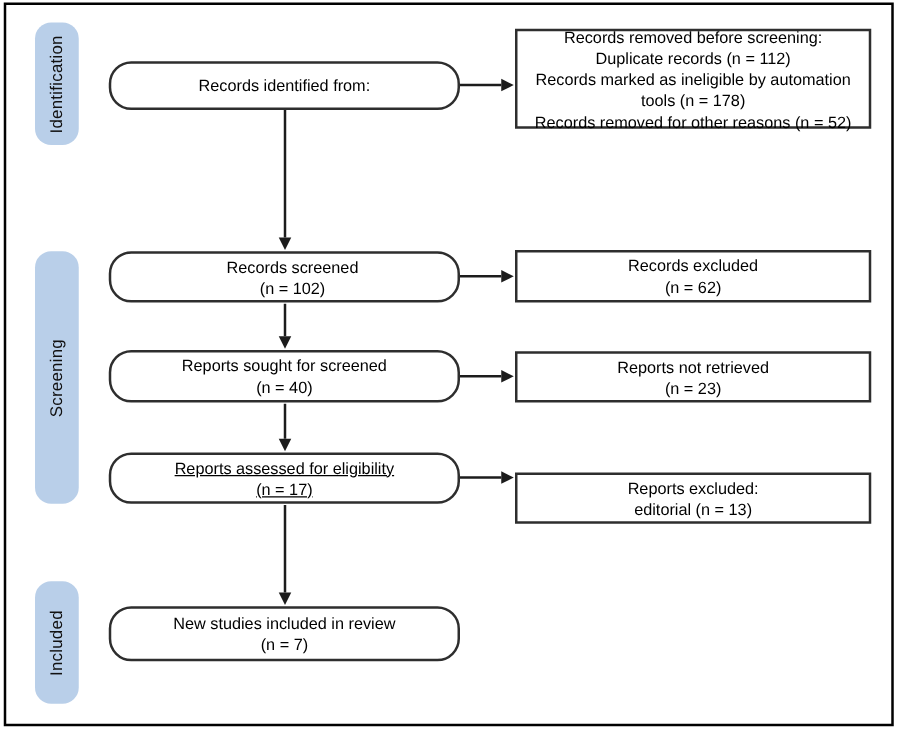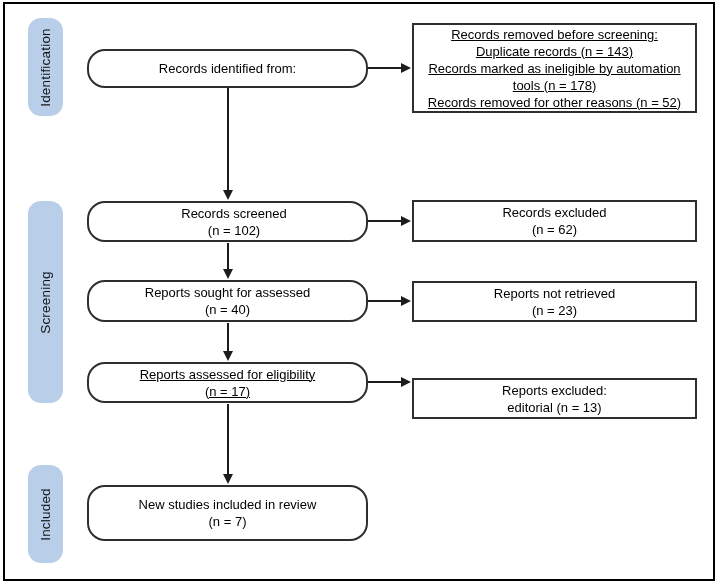--- a/index.html
+++ b/index.html
@@ -100,53 +100,53 @@
   <div class="pill" style="top:201px; height:202px;">
     <span class="pill-label">Screening</span>
   </div>
   <div class="pill" style="top:465px; height:98px;">
     <span class="pill-label">Included</span>
   </div>
 
   <div class="box col-left" style="top:49px; height:39px;">
     <div>Records identified from:</div>
   </div>
-  <div class="box col-right" style="top:23px; height:90px;text-decoration:underline;">
+  <div class="box col-right" style="top:23px; height:80px;">
     <div>Records removed before screening:</div>
-    <div>Duplicate records (n = 143)</div>
+    <div>Duplicate records (n = 112)</div>
     <div>Records marked as ineligible by automation</div>
     <div>tools (n = 178)</div>
     <div>Records removed for other reasons (n = 52)</div>
   </div>
 
   <div class="box col-left" style="top:201px; height:41px;padding-left:13px;">
     <div>Records screened</div>
     <div>(n = 102)</div>
   </div>
   <div class="box col-right" style="top:200px; height:42px;">
     <div>Records excluded</div>
     <div>(n = 62)</div>
   </div>
 
   <div class="box col-left" style="top:280px; height:42px;">
-    <div>Reports sought for assessed</div>
+    <div>Reports sought for screened</div>
     <div>(n = 40)</div>
   </div>
   <div class="box col-right" style="top:281px; height:41px;">
     <div>Reports not retrieved</div>
     <div>(n = 23)</div>
   </div>
 
   <div class="box col-left" style="top:362px; height:41px;text-decoration:underline;">
     <div>Reports assessed for eligibility</div>
     <div>(n = 17)</div>
   </div>
   <div class="box col-right" style="top:378px; height:41px;">
     <div>Reports excluded:</div>
     <div>editorial (n = 13)</div>
   </div>
 
-  <div class="box col-left" style="top:485px; height:56px;">
+  <div class="box col-left" style="top:485px; height:44px;">
     <div>New studies included in review</div>
     <div>(n = 7)</div>
   </div>
 
 </div>
 
 </body></html>

